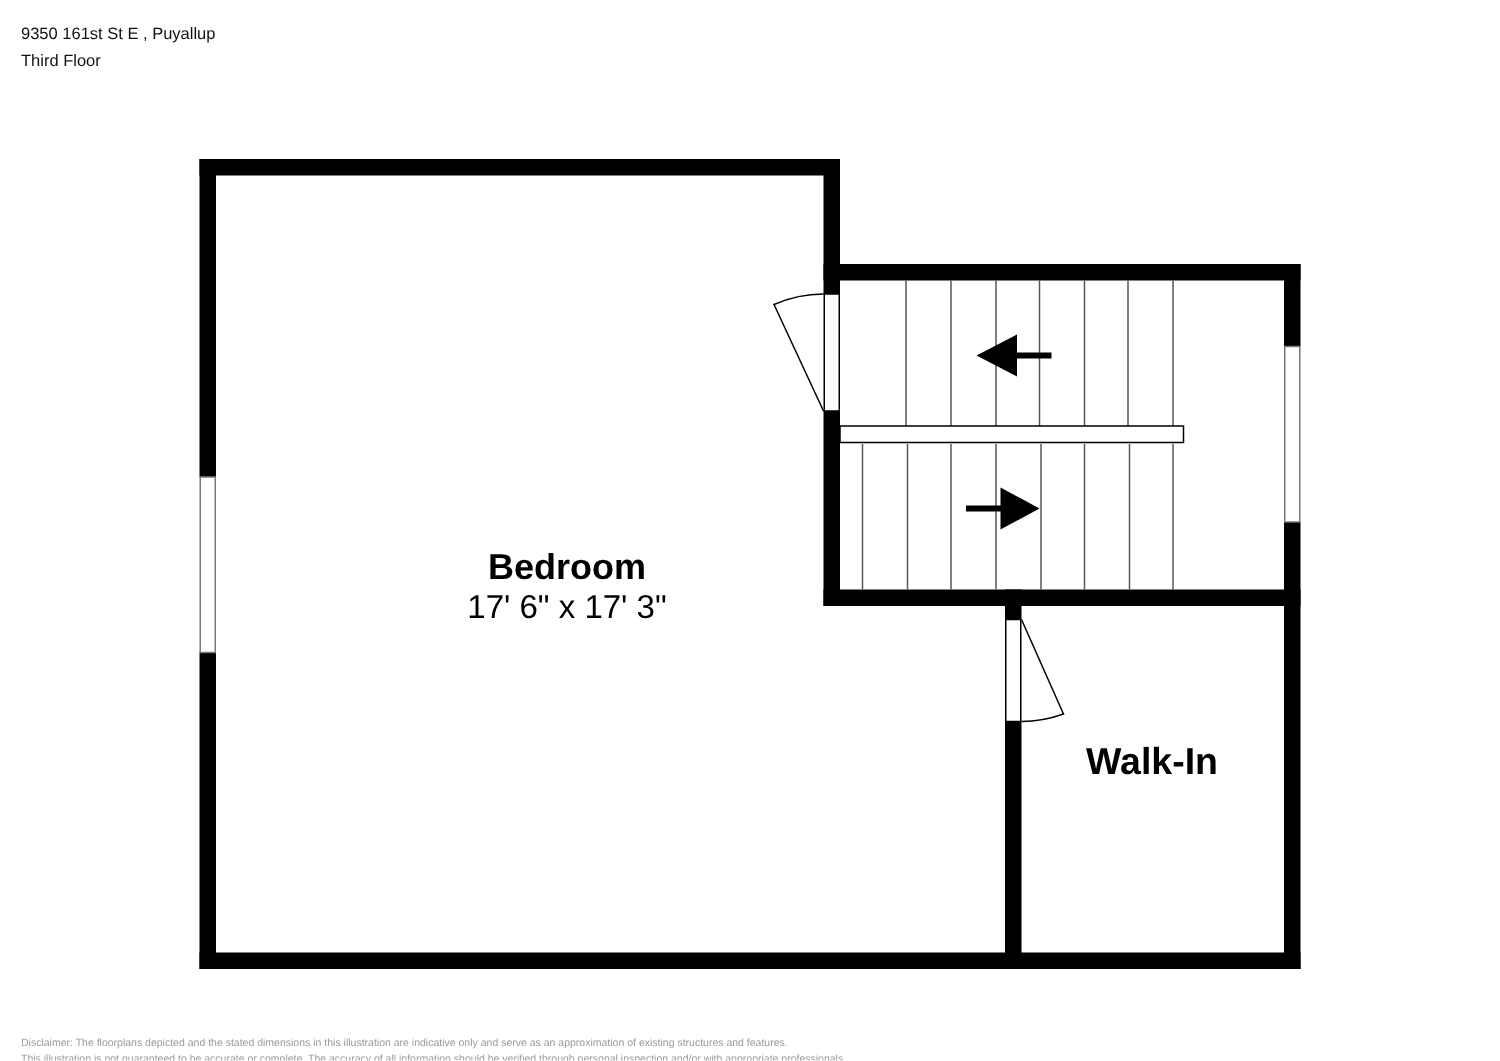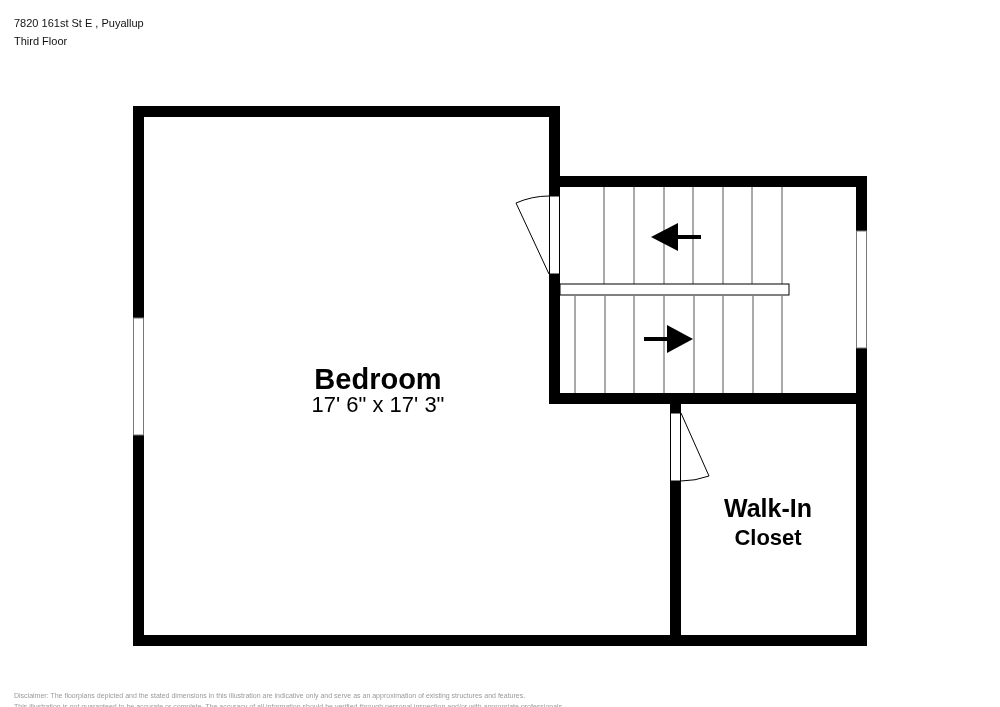--- a/index.html
+++ b/index.html
@@ -8,21 +8,21 @@
     .header div { white-space: nowrap; }
     .plan { position: absolute; left: 0; top: 0; width: 1000px; height: 707px; }
     .room-label { position: absolute; text-align: center; color: #000; }
     .room-name { font-weight: bold; }
     .disclaimer { position: absolute; left: 14px; top: 690px; font-size: 7px; line-height: 11px; color: #9a9a9a; white-space: nowrap; }
   </style>
 </head>
 <body>
 
 <div class="header">
-  <div>7820 161st St E , Puyallup</div>
+  <div>9350 161st St E , Puyallup</div>
   <div>Third Floor</div>
 </div>
 
 <svg class="plan" width="1000" height="707" viewBox="0 0 1000 707" xmlns="http://www.w3.org/2000/svg">
 
   <g fill="#000">
 
     <rect x="133" y="106" width="427" height="11"></rect>
 
     <rect x="133" y="106" width="11" height="212"></rect>
@@ -89,25 +89,24 @@
     <rect x="672" y="235" width="29" height="4"></rect>
     <polygon points="651,237 678,223 678,251"></polygon>
   </g>
   <g fill="#000">
     <rect x="644" y="337" width="28" height="4"></rect>
     <polygon points="693,339 667,325 667,353"></polygon>
   </g>
 </svg>
 
 <div class="room-label" style="left:278px; top:366px; width:200px;">
-  <div class="room-name" style="font-size:29px; line-height:26px;">Bedroom</div>
+  <div class="room-name" style="font-size:24px; line-height:26px;">Bedroom</div>
   <div style="font-size:22px; line-height:26px;">17' 6" x 17' 3"</div>
 </div>
 
 <div class="room-label" style="left:700px; top:493px; width:136px;">
   <div class="room-name" style="font-size:25px; line-height:30px;">Walk-In</div>
-  <div class="room-name" style="font-size:22px; line-height:30px;">Closet</div>
 </div>
 
 <div class="disclaimer">
   <div>Disclaimer: The floorplans depicted and the stated dimensions in this illustration are indicative only and serve as an approximation of existing structures and features.</div>
   <div>This illustration is not guaranteed to be accurate or complete. The accuracy of all information should be verified through personal inspection and/or with appropriate professionals.</div>
 </div>
 
 </body></html>

